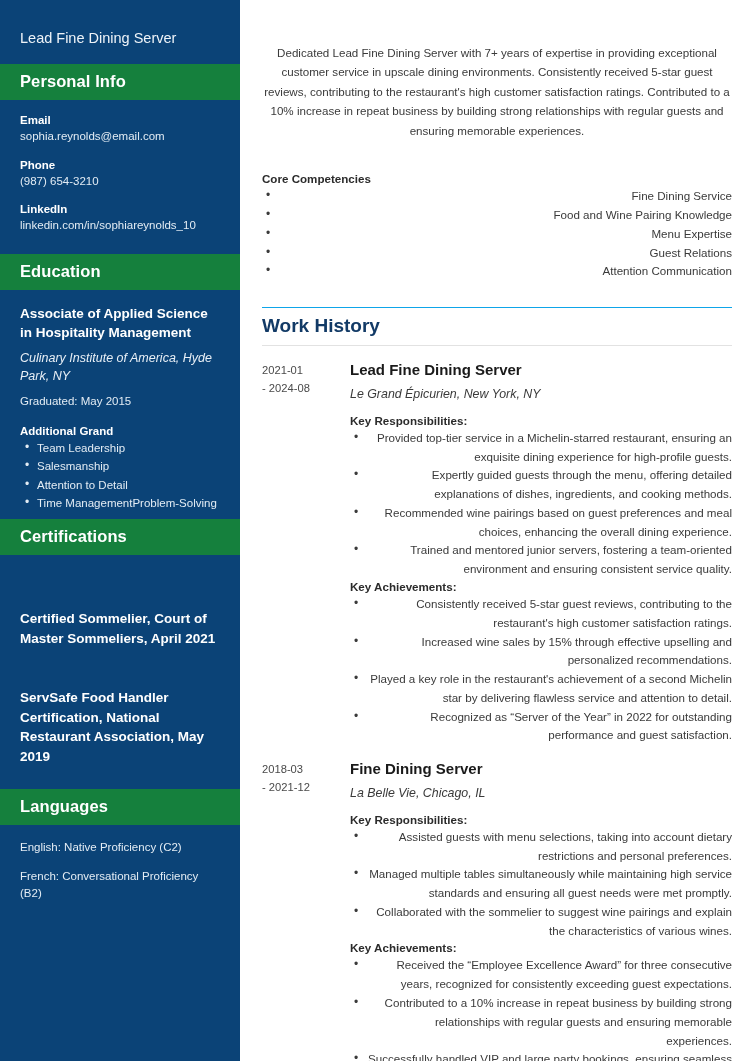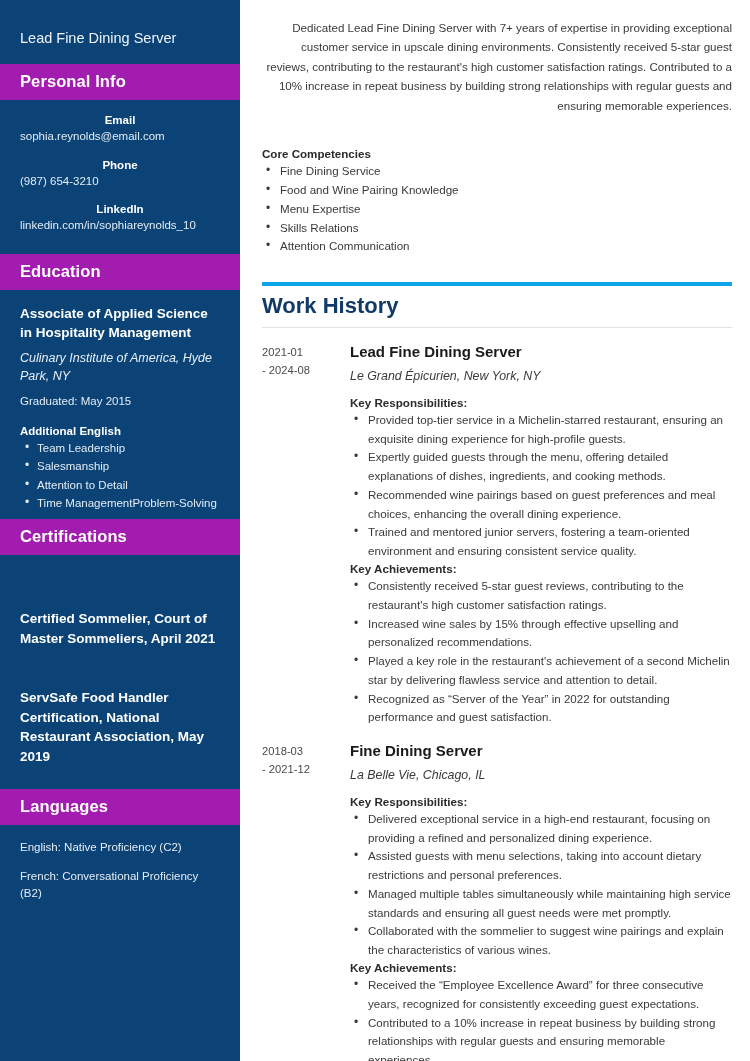--- a/index.html
+++ b/index.html
@@ -38,39 +38,38 @@
     letter-spacing: -0.2px;
     color: #ffffff;
   }
   .job-title {
     font-size: 14.5px;
     font-weight: normal;
     margin-top: 8px;
     color: #eef3f8;
   }
   .section-band {
-    background: #a21caf;
+    background: #15803d;
     padding: 8px 20px 9px 20px;
   }
   .section-band h2 {
     font-size: 16.5px;
     font-weight: bold;
     color: #ffffff;
     letter-spacing: 0.1px;
   }
   .sidebar-body {
     padding: 14px 20px 6px 20px;
   }
   .contact-block { margin-bottom: 14px; }
   .contact-label {
     font-size: 11.5px;
     font-weight: bold;
     color: #ffffff;
     margin-bottom: 2px;
-    text-align: center;
   }
   .contact-value {
     font-size: 11.5px;
     color: #e3ecf4;
     word-break: break-word;
     line-height: 1.45;
   }
   .edu-degree {
     font-size: 13.5px;
     font-weight: bold;
@@ -133,55 +132,57 @@
   
   .main {
     flex: 1 1 auto;
     padding: 18px 18px 24px 22px;
     min-width: 0;
   }
   .summary {
     font-size: 11.6px;
     line-height: 1.68;
     color: #3a3a3a;
-    text-align: right;
+    text-align: center;
+    margin-top: 25px;
   }
   .comp-title {
     font-size: 11.6px;
     font-weight: bold;
     color: #2b2b2b;
     margin-top: 32px;
     margin-bottom: 2px;
   }
   ul.main-list {
     list-style: none;
     padding-left: 2px;
+    text-align: right;
   }
   ul.main-list li {
     font-size: 11.6px;
     color: #3a3a3a;
     line-height: 1.62;
     padding-left: 16px;
     position: relative;
   }
   ul.main-list li::before {
     content: "\2022";
     position: absolute;
     left: 2px;
     top: -1px;
     color: #3a3a3a;
     font-size: 12px;
   }
 
   .main-section-title {
-    font-size: 22px;
+    font-size: 19px;
     font-weight: bold;
     color: #123a66;
     padding: 7px 0 8px 0;
-    border-top: 4px solid #0ea5e9;
+    border-top: 1px solid #0ea5e9;
     border-bottom: 1px solid #e2e2e2;
     margin-top: 26px;
     margin-bottom: 14px;
   }
 
   .job {
     display: flex;
     align-items: flex-start;
     margin-bottom: 14px;
   }
@@ -247,21 +248,21 @@
     </div>
 
     <div class="section-band">
       <h2>Education</h2>
     </div>
     <div class="sidebar-body">
       <div class="edu-degree">Associate of Applied Science in Hospitality Management</div>
       <div class="edu-school">Culinary Institute of America, Hyde Park, NY</div>
       <div class="edu-grad">Graduated: May 2015</div>
 
-      <div class="skills-title">Additional English</div>
+      <div class="skills-title">Additional Grand</div>
       <ul class="side-list">
         <li>Team Leadership</li>
         <li>Salesmanship</li>
         <li>Attention to Detail</li>
         <li>Time ManagementProblem-Solving</li>
       </ul>
     </div>
 
     <div class="section-band">
       <h2>Certifications</h2>
@@ -283,21 +284,21 @@
 
   <main class="main">
 
     <p class="summary">Dedicated Lead Fine Dining Server with 7+ years of expertise in providing exceptional customer service in upscale dining environments. Consistently received 5-star guest reviews, contributing to the restaurant's high customer satisfaction ratings. Contributed to a 10% increase in repeat business by building strong relationships with regular guests and ensuring memorable experiences.</p>
 
     <div class="comp-title">Core Competencies</div>
     <ul class="main-list">
       <li>Fine Dining Service</li>
       <li>Food and Wine Pairing Knowledge</li>
       <li>Menu Expertise</li>
-      <li>Skills Relations</li>
+      <li>Guest Relations</li>
       <li>Attention Communication</li>
     </ul>
 
     <h2 class="main-section-title">Work History</h2>
 
     <div class="job">
       <div class="job-dates">
         <div>2021-01</div>
         <div>- 2024-08</div>
       </div>
@@ -327,21 +328,20 @@
       <div class="job-dates">
         <div>2018-03</div>
         <div>- 2021-12</div>
       </div>
       <div class="job-content">
         <div class="job-role">Fine Dining Server</div>
         <div class="job-company">La Belle Vie, Chicago, IL</div>
 
         <div class="subhead">Key Responsibilities:</div>
         <ul class="main-list">
-          <li>Delivered exceptional service in a high-end restaurant, focusing on providing a refined and personalized dining experience.</li>
           <li>Assisted guests with menu selections, taking into account dietary restrictions and personal preferences.</li>
           <li>Managed multiple tables simultaneously while maintaining high service standards and ensuring all guest needs were met promptly.</li>
           <li>Collaborated with the sommelier to suggest wine pairings and explain the characteristics of various wines.</li>
         </ul>
 
         <div class="subhead tight">Key Achievements:</div>
         <ul class="main-list">
           <li>Received the “Employee Excellence Award” for three consecutive years, recognized for consistently exceeding guest expectations.</li>
           <li>Contributed to a 10% increase in repeat business by building strong relationships with regular guests and ensuring memorable experiences.</li>
           <li>Successfully handled VIP and large party bookings, ensuring seamless coordination and satisfaction.</li>

